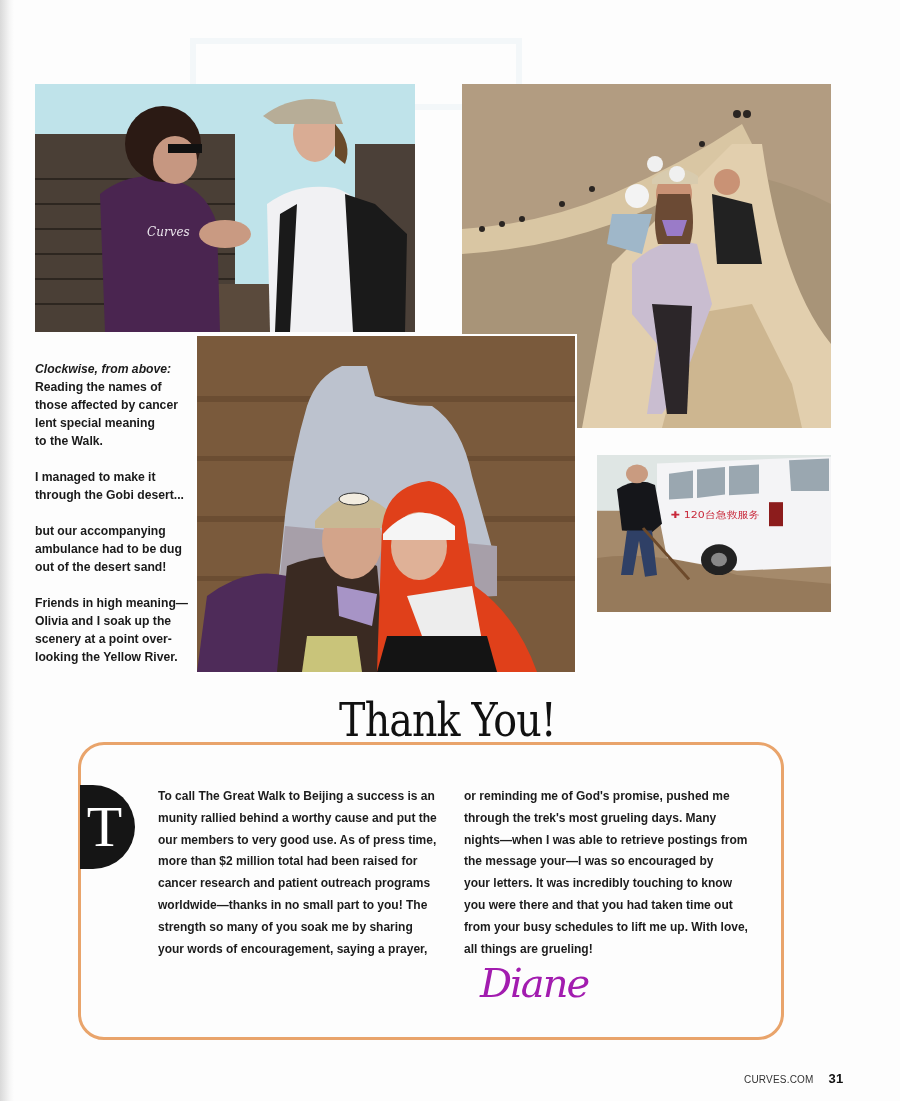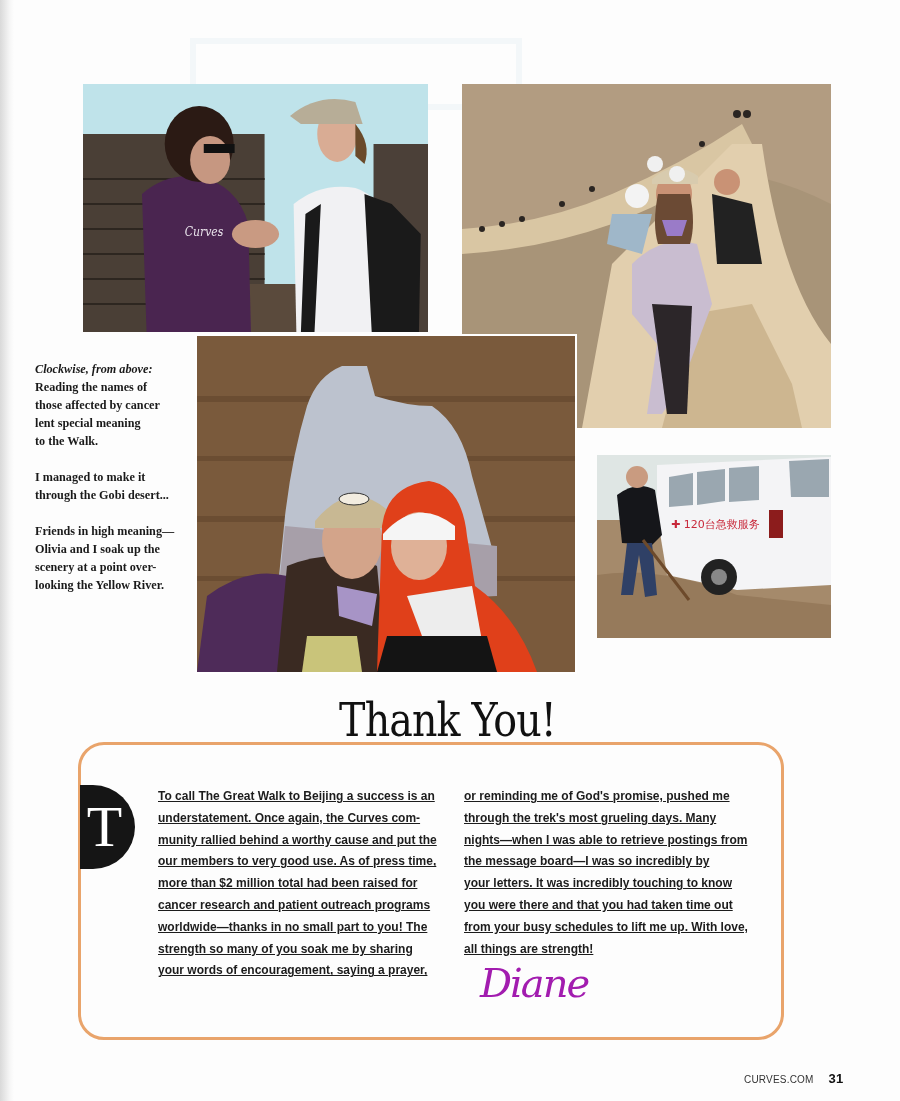--- a/index.html
+++ b/index.html
@@ -20,21 +20,21 @@
     position: absolute; overflow: hidden; box-sizing: border-box;
   }
   .photo svg { display: block; width: 100%; height: 100%; }
   .photo.bordered { outline: 2px solid #ffffff; }
 
   .caption {
     position: absolute; left: 35px; top: 360px; width: 160px;
     font-size: 12.2px; line-height: 18px; color: #1a1a1a; font-weight: bold;
   }
   .caption .lead { font-style: italic; font-weight: bold; display: block; }
-  .caption p { margin: 0 0 18px 0; font-family: Liberation Serif, serif; }
+  .caption p { margin: 0 0 18px 0; }
 
   .title {
     position: absolute; left: 0; width: 900px; top: 692px; text-align: center;
     font-family: "DejaVu Serif", "Liberation Serif", serif;
     font-size: 46px; letter-spacing: -1px; color: #111; line-height: 56px;
     transform: scaleX(0.86); transform-origin: 432px 0;
   }
   .frame {
     position: absolute; left: 78px; top: 742px; width: 706px; height: 298px;
     border: 3px solid #e9a46b; border-radius: 26px; box-sizing: border-box;
@@ -43,21 +43,21 @@
     position: absolute; left: 80px; top: 785px; width: 55px; height: 84px;
     background: #151515; border-radius: 0 42px 42px 0;
     display: flex; align-items: center; justify-content: center;
   }
   .dropcap span {
     font-family: "Liberation Serif", "DejaVu Serif", serif;
     color: #fff; font-size: 58px; line-height: 60px; margin-left: -6px;
   }
   .col {
     position: absolute; top: 786px; font-size: 12px; line-height: 21.8px;
-    font-weight: bold; color: #1c1c1c; text-decoration: underline;
+    font-weight: bold; color: #1c1c1c;
   }
   .col .line { display: block; white-space: nowrap; }
   .col1 { left: 158px; width: 295px; }
   .col2 { left: 464px; width: 300px; }
   .signature {
     position: absolute; left: 480px; top: 960px;
     font-family: "DejaVu Serif", serif; font-style: italic;
     font-size: 40px; color: #a21caf; letter-spacing: -2px;
   }
   .footer {
@@ -65,21 +65,21 @@
     letter-spacing: .2px;
   }
   .footer .page-num { font-weight: bold; font-size: 13px; color: #111; margin-left: 12px; }
 </style>
 </head>
 <body>
 
 <div class="page-shadow"></div>
 <div class="ghost" style="left:190px;top:38px;width:320px;height:60px;"></div>
 
-<div class="photo" style="left:35px;top:84px;width:345px;height:248px;margin-left:48px;">
+<div class="photo" style="left:35px;top:84px;width:380px;height:248px;">
   <svg viewBox="0 0 380 248" preserveAspectRatio="none">
     <rect width="380" height="248" fill="#bfe3ea"></rect>
     <rect x="0" y="50" width="200" height="198" fill="#4a3f36"></rect>
     <g stroke="#2d2620" stroke-width="2">
       <line x1="0" y1="95" x2="200" y2="95"></line>
         <line x1="0" y1="120" x2="200" y2="120"></line>
       <line x1="0" y1="145" x2="200" y2="145"></line>
         <line x1="0" y1="170" x2="200" y2="170"></line>
       <line x1="0" y1="195" x2="200" y2="195"></line>
         <line x1="0" y1="220" x2="200" y2="220"></line>
@@ -151,21 +151,21 @@
     <ellipse cx="157" cy="163" rx="15" ry="6" fill="#f2ece0" stroke="#333" stroke-width="1"></ellipse>
     <path d="M185 190 Q190 150 232 145 Q265 150 270 200 L278 250 Q320 280 340 336 L180 336 Z" fill="#e0401a"></path>
     <ellipse cx="222" cy="210" rx="28" ry="34" fill="#dfb197"></ellipse>
     <path d="M186 198 Q220 160 258 190 L258 204 L186 204 Z" fill="#f5f5f5"></path>
     <path d="M210 260 L275 250 L285 305 L225 300 Z" fill="#ededed"></path>
     <path d="M190 300 L290 300 L300 336 L180 336 Z" fill="#141414"></path>
     <path d="M140 250 L180 258 L175 290 L142 280 Z" fill="#a794c6"></path>
   </svg>
 </div>
 
-<div class="photo" style="left:597px;top:455px;width:234px;height:183px;">
+<div class="photo" style="left:597px;top:455px;width:234px;height:157px;">
   <svg viewBox="0 0 234 183" preserveAspectRatio="none">
     <rect width="234" height="70" fill="#dfe6e4"></rect>
     <rect y="65" width="234" height="118" fill="#a58a6b"></rect>
     <path d="M0 120 Q60 110 140 140 L234 150 L234 183 L0 183 Z" fill="#967a5b"></path>
     <path d="M60 10 L230 2 L234 2 L234 130 L140 135 L70 120 L60 60 Z" fill="#f4f4f6"></path>
     <g fill="#9aa7b0">
       <path d="M72 22 L96 18 L96 50 L72 52 Z"></path>
         <path d="M100 17 L128 14 L128 46 L100 50 Z"></path>
       <path d="M132 13 L162 11 L162 45 L132 47 Z"></path>
         <path d="M192 6 L232 4 L232 42 L194 42 Z"></path>
@@ -187,56 +187,60 @@
     <span style="display:block">Reading the names of</span>
     <span style="display:block">those affected by cancer</span>
     <span style="display:block">lent special meaning</span>
     <span style="display:block">to the Walk.</span>
   </p>
   <p>
     <span style="display:block">I managed to make it</span>
     <span style="display:block">through the Gobi desert...</span>
   </p>
   <p>
+    <span style="display:block">but our accompanying</span>
+    <span style="display:block">ambulance had to be dug</span>
+    <span style="display:block">out of the desert sand!</span>
+  </p>
+  <p>
     <span style="display:block">Friends in high meaning—</span>
     <span style="display:block">Olivia and I soak up the</span>
     <span style="display:block">scenery at a point over-</span>
     <span style="display:block">looking the Yellow River.</span>
   </p>
 </div>
 
 <div class="title">Thank You!</div>
 
 <div class="frame"></div>
 
 <div class="dropcap">
   <span>T</span>
 </div>
 
 <div class="col col1">
   <span class="line">To call The Great Walk to Beijing a success is an</span>
-  <span class="line">understatement. Once again, the Curves com-</span>
   <span class="line">munity rallied behind a worthy cause and put the</span>
   <span class="line">our members to very good use. As of press time,</span>
   <span class="line">more than $2 million total had been raised for</span>
   <span class="line">cancer research and patient outreach programs</span>
   <span class="line">worldwide—thanks in no small part to you! The</span>
   <span class="line">strength so many of you soak me by sharing</span>
   <span class="line">your words of encouragement, saying a prayer,</span>
 </div>
 
 <div class="col col2">
   <span class="line">or reminding me of God's promise, pushed me</span>
   <span class="line">through the trek's most grueling days. Many</span>
   <span class="line">nights—when I was able to retrieve postings from</span>
-  <span class="line">the message board—I was so incredibly by</span>
+  <span class="line">the message your—I was so encouraged by</span>
   <span class="line">your letters. It was incredibly touching to know</span>
   <span class="line">you were there and that you had taken time out</span>
   <span class="line">from your busy schedules to lift me up. With love,</span>
-  <span class="line">all things are strength!</span>
+  <span class="line">all things are grueling!</span>
 </div>
 
 <div class="signature">Diane</div>
 
 <div class="footer">
   <span>CURVES.COM</span>
   <span class="page-num">31</span>
 </div>
 
 </body></html>

